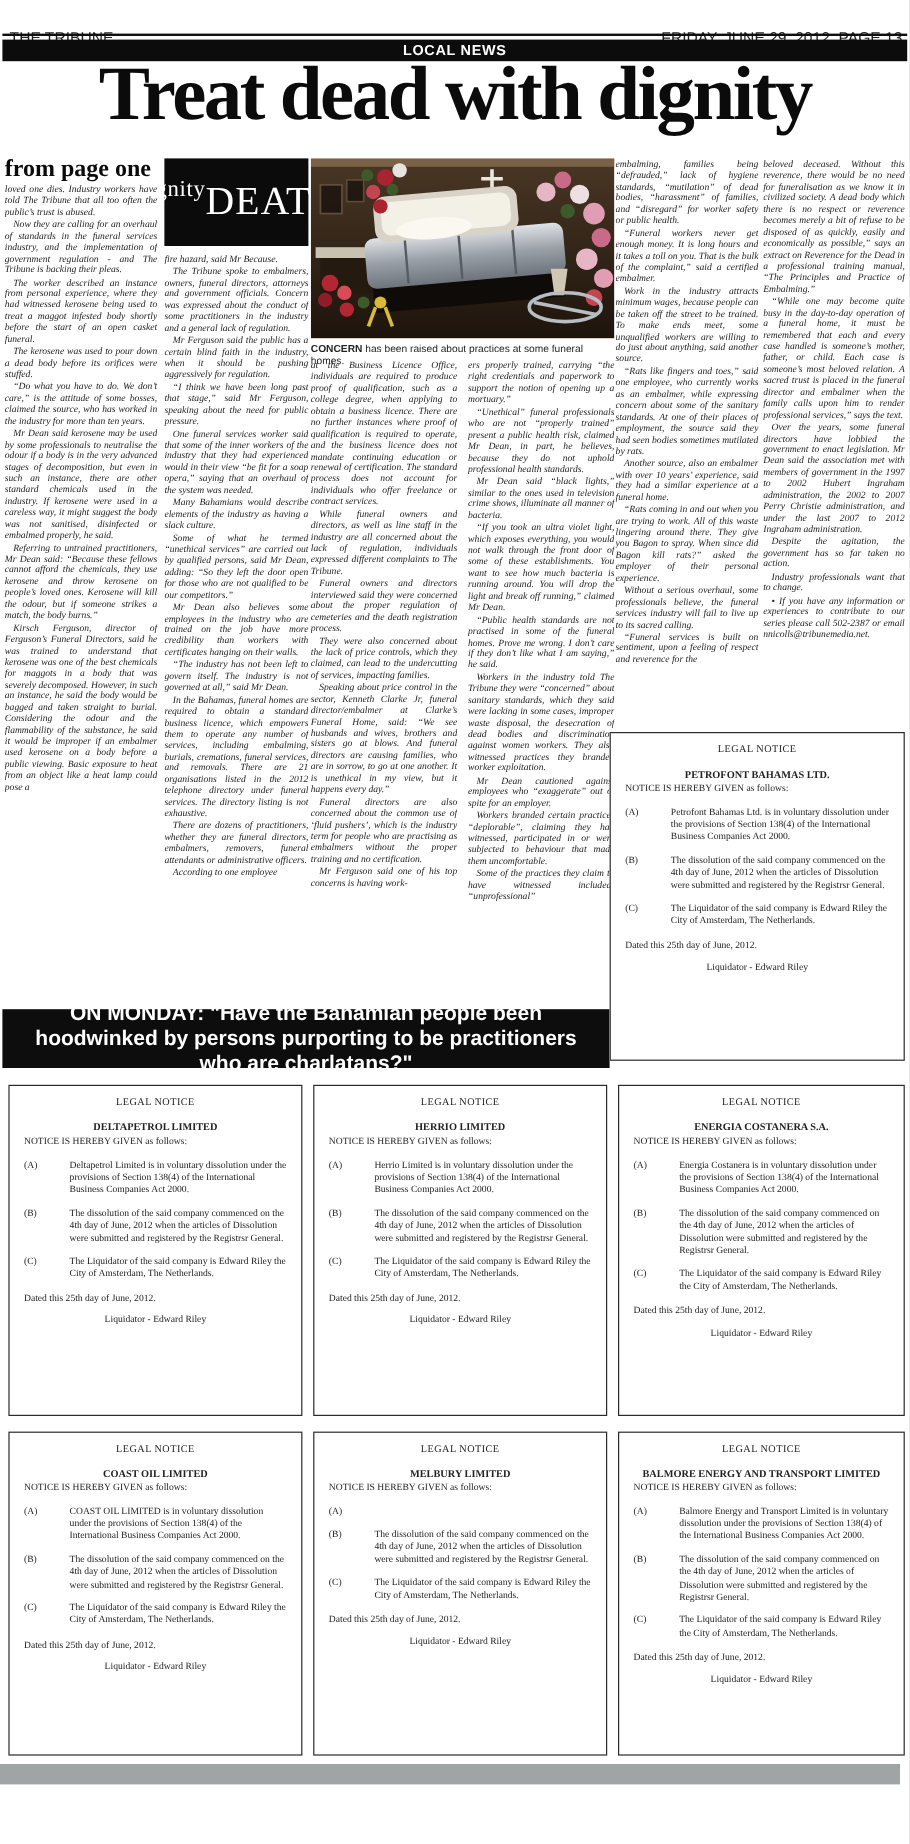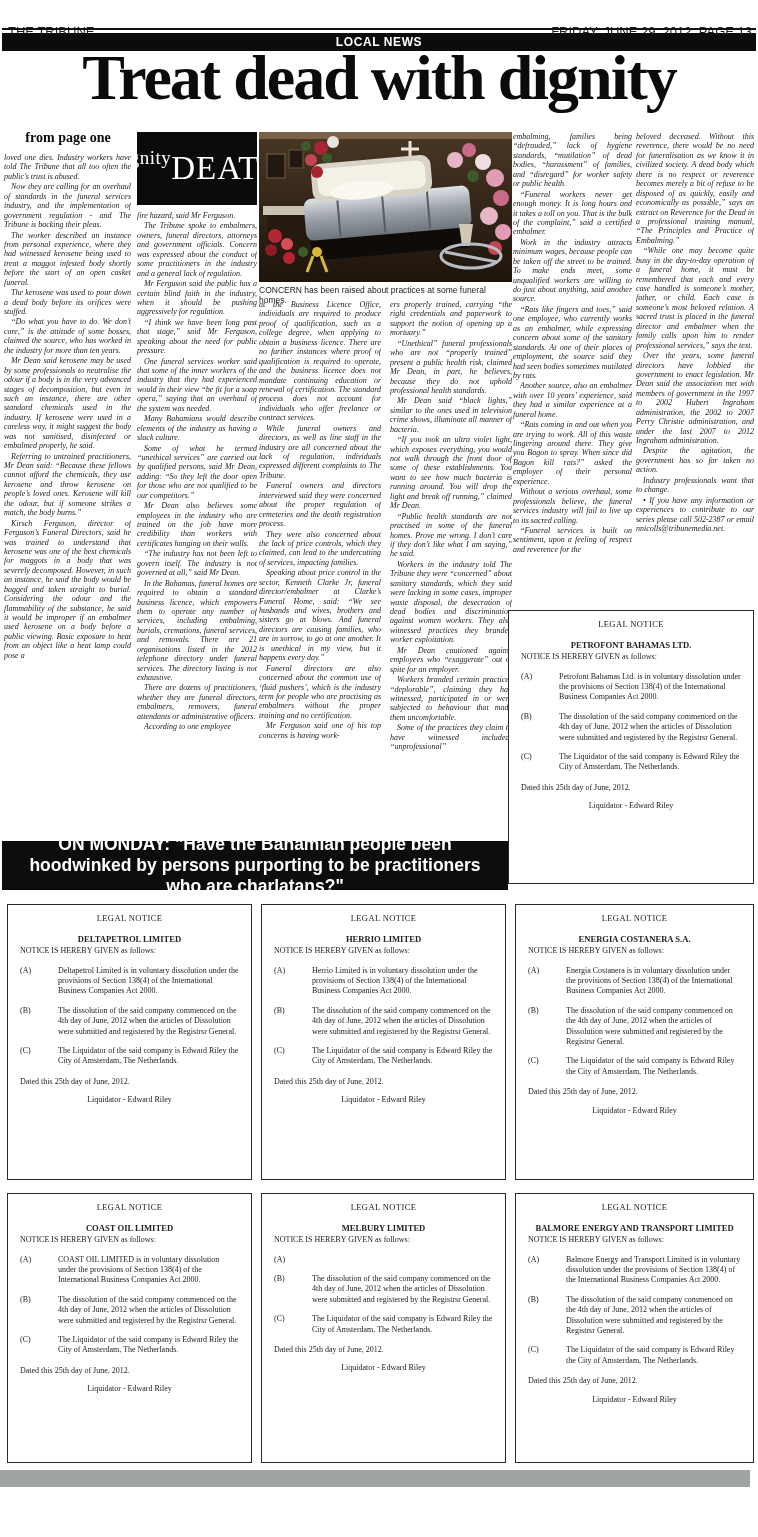--- a/index.html
+++ b/index.html
@@ -8,40 +8,40 @@
   
   .masthead{position:absolute;top:7px;left:8px;right:6px;display:flex;justify-content:space-between;
             font-family:"Liberation Sans","DejaVu Sans",sans-serif;font-size:13px;color:#1d1d1d;margin-top:17px;}
   .rule{position:absolute;top:28px;left:2px;right:2px;height:2px;background:#101010;}
   .section-bar{position:absolute;top:33px;left:2px;right:2px;height:18px;background:#0c0c0c;color:#fff;
                font-family:"Liberation Sans","DejaVu Sans",sans-serif;font-weight:bold;font-size:12px;
                display:flex;align-items:center;justify-content:center;letter-spacing:.6px;}
   .headline{position:absolute;top:44px;left:0;width:758px;text-align:center;
             font-size:64px;font-weight:700;letter-spacing:-2px;line-height:1.05;color:#0b0b0b;}
   
-  .kicker{position:absolute;left:4px;top:130px;width:128px;font-size:14px;font-weight:bold;color:#0b0b0b;text-align:center;}
+  .kicker{position:absolute;left:4px;top:130px;width:128px;font-size:20px;font-weight:bold;color:#0b0b0b;}
   .col{position:absolute;font-size:8px;line-height:1.18;text-align:justify;overflow:hidden;color:#1b1b1b;font-style:italic;}
   .col p{margin:0 0 1px 0;text-indent:7px;}
   .col p:first-child{text-indent:0;}
   .col1{left:4px;top:153px;width:127px;height:688px;}
   .col2{left:137px;top:211px;width:120px;height:630px;}
   .col3{left:259px;top:300px;width:122px;height:542px;}
   .col4{left:390px;top:300px;width:122px;height:542px;}
   .col5{left:513px;top:132px;width:119px;height:474px;}
   .col6{left:636px;top:132px;width:118px;height:478px;}
   
   .series-box{position:absolute;left:137px;top:132px;width:120px;height:73px;background:#0b0b0b;color:#fff;
               display:flex;flex-direction:row;align-items:center;justify-content:center;}
   .series-line1{font-size:19px;letter-spacing:.5px;}
   .series-line2{font-size:33px;line-height:.95;letter-spacing:1px;}
   
   .photo{position:absolute;left:259px;top:132px;width:253px;height:150px;}
   .caption{position:absolute;left:259px;top:285px;width:253px;font-family:"Liberation Sans","DejaVu Sans",sans-serif;
            font-size:8.5px;color:#222;}
-  .caption b{font-weight:normal;}
+  .caption b{font-weight:bold;}
   
   .promo{position:absolute;left:2px;top:841px;width:506px;height:49px;background:#0d0d0d;color:#fff;
          font-family:"Liberation Sans","DejaVu Sans",sans-serif;font-weight:bold;font-size:17.5px;line-height:1.2;
          display:flex;align-items:center;justify-content:center;text-align:center;padding:0 16px;box-sizing:border-box;}
   
   .notice{position:absolute;border:1px solid #2a2a2a;background:#fff;box-sizing:border-box;
           padding:8px 12px;font-size:8px;line-height:1.3;color:#222;}
   .n-header{text-align:center;font-size:8.5px;margin-bottom:10px;letter-spacing:.4px;}
   .n-company{text-align:center;font-weight:bold;font-size:8.6px;margin-bottom:1px;}
   .n-given{margin-bottom:9px;}
@@ -165,21 +165,21 @@
       <p>loved one dies. Industry workers have told The Tribune that all too often the public’s trust is abused.</p>
       <p>Now they are calling for an overhaul of standards in the funeral services industry, and the implementation of government regulation - and The Tribune is backing their pleas.</p>
       <p>The worker described an instance from personal experience, where they had witnessed kerosene being used to treat a maggot infested body shortly before the start of an open casket funeral.</p>
       <p>The kerosene was used to pour down a dead body before its orifices were stuffed.</p>
       <p>“Do what you have to do. We don’t care,” is the attitude of some bosses, claimed the source, who has worked in the industry for more than ten years.</p>
       <p>Mr Dean said kerosene may be used by some professionals to neutralise the odour if a body is in the very advanced stages of decomposition, but even in such an instance, there are other standard chemicals used in the industry. If kerosene were used in a careless way, it might suggest the body was not sanitised, disinfected or embalmed properly, he said.</p>
       <p>Referring to untrained practitioners, Mr Dean said: “Because these fellows cannot afford the chemicals, they use kerosene and throw kerosene on people’s loved ones. Kerosene will kill the odour, but if someone strikes a match, the body burns.”</p>
       <p>Kirsch Ferguson, director of Ferguson’s Funeral Directors, said he was trained to understand that kerosene was one of the best chemicals for maggots in a body that was severely decomposed. However, in such an instance, he said the body would be bagged and taken straight to burial. Considering the odour and the flammability of the substance, he said it would be improper if an embalmer used kerosene on a body before a public viewing. Basic exposure to heat from an object like a heat lamp could pose a</p>
     </div>
   <div class="col col2">
-      <p>fire hazard, said Mr Ferguson.</p>
+      <p>fire hazard, said Mr Because.</p>
       <p>The Tribune spoke to embalmers, owners, funeral directors, attorneys and government officials. Concern was expressed about the conduct of some practitioners in the industry and a general lack of regulation.</p>
       <p>Mr Ferguson said the public has a certain blind faith in the industry, when it should be pushing aggressively for regulation.</p>
       <p>“I think we have been long past that stage,” said Mr Ferguson, speaking about the need for public pressure.</p>
       <p>One funeral services worker said that some of the inner workers of the industry that they had experienced would in their view “be fit for a soap opera,” saying that an overhaul of the system was needed.</p>
       <p>Many Bahamians would describe elements of the industry as having a slack culture.</p>
       <p>Some of what he termed “unethical services” are carried out by qualified persons, said Mr Dean, adding: “So they left the door open for those who are not qualified to be our competitors.”</p>
       <p>Mr Dean also believes some employees in the industry who are trained on the job have more credibility than workers with certificates hanging on their walls.</p>
       <p>“The industry has not been left to govern itself. The industry is not governed at all,” said Mr Dean.</p>
       <p>In the Bahamas, funeral homes are required to obtain a standard business licence, which empowers them to operate any number of services, including embalming, burials, cremations, funeral services, and removals. There are 21 organisations listed in the 2012 telephone directory under funeral services. The directory listing is not exhaustive.</p>
       <p>There are dozens of practitioners, whether they are funeral directors, embalmers, removers, funeral attendants or administrative officers.</p>

